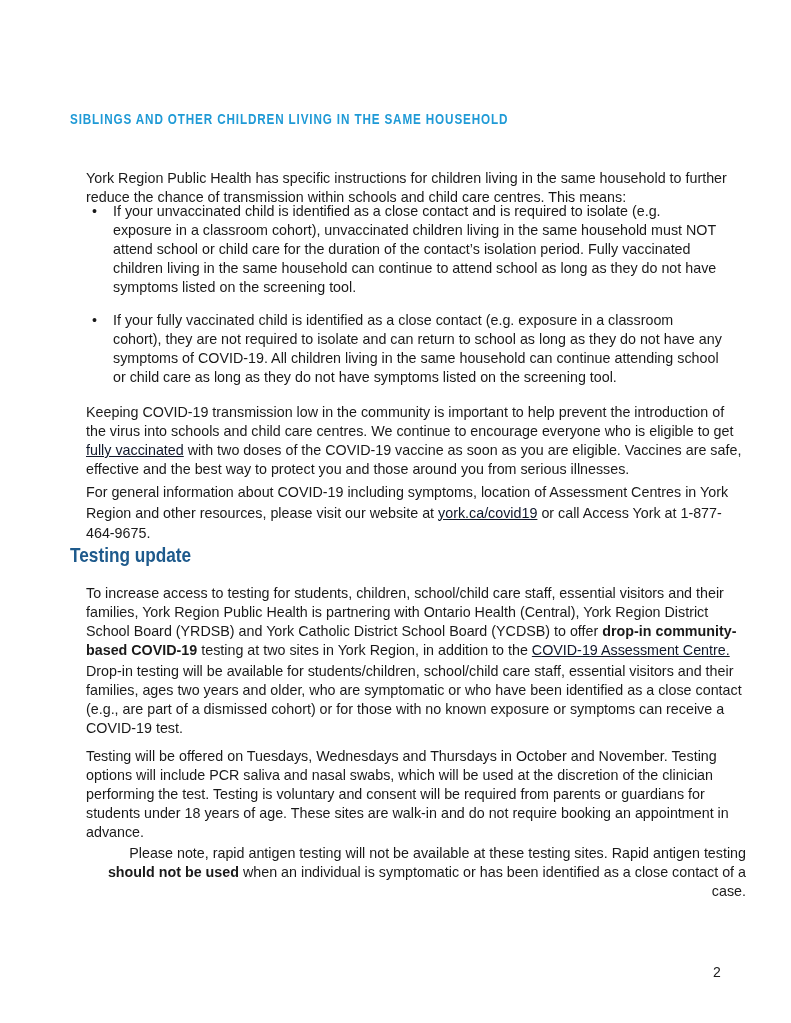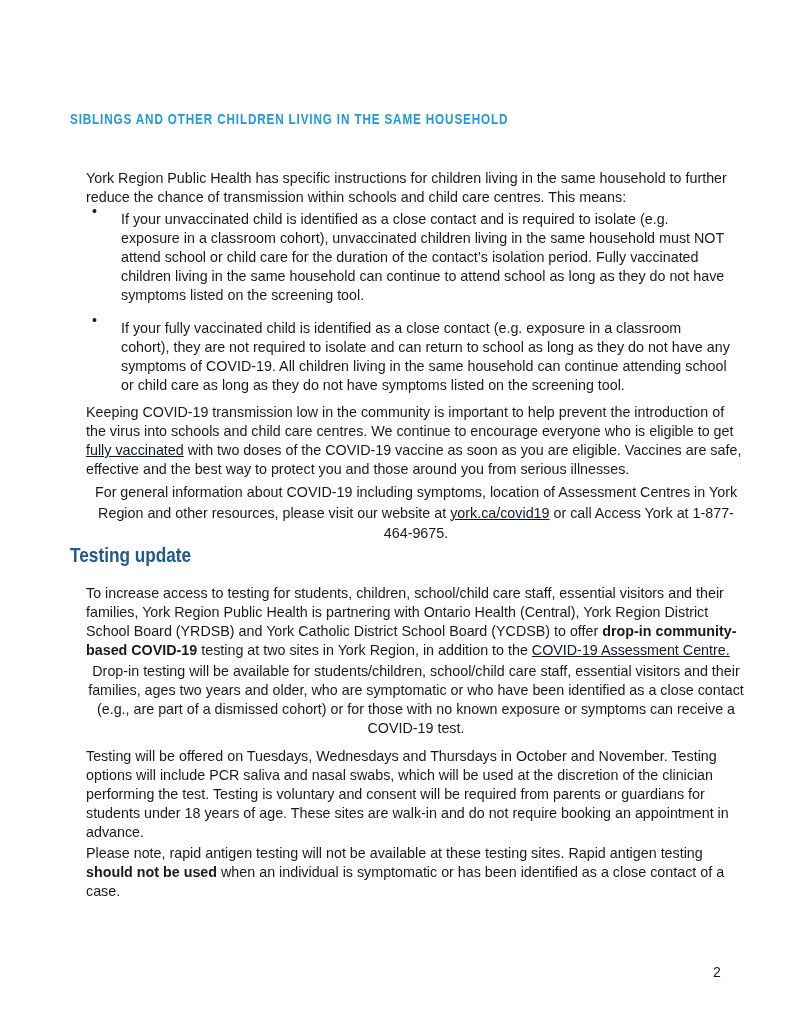--- a/index.html
+++ b/index.html
@@ -8,21 +8,21 @@
   .page { position: absolute; left: 0; top: 2px; width: 791px; height: 1023px; }
   .h-sub { position: absolute; left: 70px; top: 108px; font-family: "Liberation Sans", sans-serif;
            font-size: 15px; font-weight: bold; letter-spacing: 1.1px; color: #1f9ad6;
            transform: scaleX(0.78); transform-origin: left top; white-space: nowrap; }
   .h-main { position: absolute; left: 70px; top: 541px; font-family: "Liberation Sans", sans-serif;
             font-size: 21px; font-weight: bold; color: #1e5a8c;
             transform: scaleX(0.82); transform-origin: left top; white-space: nowrap; }
   .para { position: absolute; left: 70px; width: 660px; font-size: 14.3px; line-height: 19px; margin: 16px; }
   .para.lh2 { line-height: 20.5px; }
   .bullet { position: absolute; left: 92px; font-size: 14.3px; line-height: 19px; }
-  .bullet-text { position: absolute; left: 113px; width: 610px; font-size: 14.3px; line-height: 19px; margin: 8px; }
+  .bullet-text { position: absolute; left: 113px; width: 610px; font-size: 14.3px; line-height: 19px; margin: 0; }
   a.link { color: #0f172a; text-decoration: underline; }
   b { font-weight: bold; }
   .page-num { position: absolute; left: 713px; top: 962px; font-size: 14px; }
 </style>
 </head>
 <body>
 
 <div class="page">
 
   <div class="h-sub">SIBLINGS AND OTHER CHILDREN LIVING IN THE SAME HOUSEHOLD</div>
@@ -30,26 +30,26 @@
   <p class="para" style="top:151px;">York Region Public Health has specific instructions for children living in the same household to further reduce the chance of transmission within schools and child care centres. This means:</p>
 
   <span class="bullet" style="top:200px;">•</span>
   <p class="bullet-text" style="top:200px;">If your unvaccinated child is identified as a close contact and is required to isolate (e.g. exposure in a classroom cohort), unvaccinated children living in the same household must NOT attend school or child care for the duration of the contact’s isolation period. Fully vaccinated children living in the same household can continue to attend school as long as they do not have symptoms listed on the screening tool.</p>
 
   <span class="bullet" style="top:309px;">•</span>
   <p class="bullet-text" style="top:309px;">If your fully vaccinated child is identified as a close contact (e.g. exposure in a classroom cohort), they are not required to isolate and can return to school as long as they do not have any symptoms of COVID-19. All children living in the same household can continue attending school or child care as long as they do not have symptoms listed on the screening tool.</p>
 
   <p class="para" style="top:385px;"><span>Keeping COVID-19 transmission low in the community is important to help prevent the introduction of the virus into schools and child care centres. We continue to encourage everyone who is eligible to get </span><a class="link" href="#">fully vaccinated</a><span> with two doses of the COVID-19 vaccine as soon as you are eligible. Vaccines are safe, effective and the best way to protect you and those around you from serious illnesses.</span></p>
 
-  <p class="para lh2" style="top:464px;text-align:center;"><span>For general information about COVID-19 including symptoms, location of Assessment Centres in York Region and other resources, please visit our website at </span><a class="link" href="#">york.ca/covid19</a><span> or call Access York at 1-877-464-9675.</span></p>
+  <p class="para lh2" style="top:464px;"><span>For general information about COVID-19 including symptoms, location of Assessment Centres in York Region and other resources, please visit our website at </span><a class="link" href="#">york.ca/covid19</a><span> or call Access York at 1-877-464-9675.</span></p>
 
   <div class="h-main">Testing update</div>
 
   <p class="para" style="top:566px;"><span>To increase access to testing for students, children, school/child care staff, essential visitors and their families, York Region Public Health is partnering with Ontario Health (Central), York Region District School Board (YRDSB) and York Catholic District School Board (YCDSB) to offer </span><b>drop-in community-based COVID-19</b><span> testing at two sites in York Region, in addition to the </span><a class="link" href="#">COVID-19 Assessment Centre.</a></p>
 
-  <p class="para" style="top:644px;text-align:center;">Drop-in testing will be available for students/children, school/child care staff, essential visitors and their families, ages two years and older, who are symptomatic or who have been identified as a close contact (e.g., are part of a dismissed cohort) or for those with no known exposure or symptoms can receive a COVID-19 test.</p>
+  <p class="para" style="top:644px;">Drop-in testing will be available for students/children, school/child care staff, essential visitors and their families, ages two years and older, who are symptomatic or who have been identified as a close contact (e.g., are part of a dismissed cohort) or for those with no known exposure or symptoms can receive a COVID-19 test.</p>
 
   <p class="para" style="top:729px;">Testing will be offered on Tuesdays, Wednesdays and Thursdays in October and November. Testing options will include PCR saliva and nasal swabs, which will be used at the discretion of the clinician performing the test. Testing is voluntary and consent will be required from parents or guardians for students under 18 years of age. These sites are walk-in and do not require booking an appointment in advance.</p>
 
-  <p class="para" style="top:826px;"><span>Please note, rapid antigen testing will not be available at these testing sites. Rapid antigen testing </span><b>should not be used</b><span> when an individual is symptomatic or has been identified as a close contact of a case.</span></p>
+  <p class="para" style="top:826px;text-align:right;"><span>Please note, rapid antigen testing will not be available at these testing sites. Rapid antigen testing </span><b>should not be used</b><span> when an individual is symptomatic or has been identified as a close contact of a case.</span></p>
 
   <div class="page-num">2</div>
 </div>
 
 </body></html>

